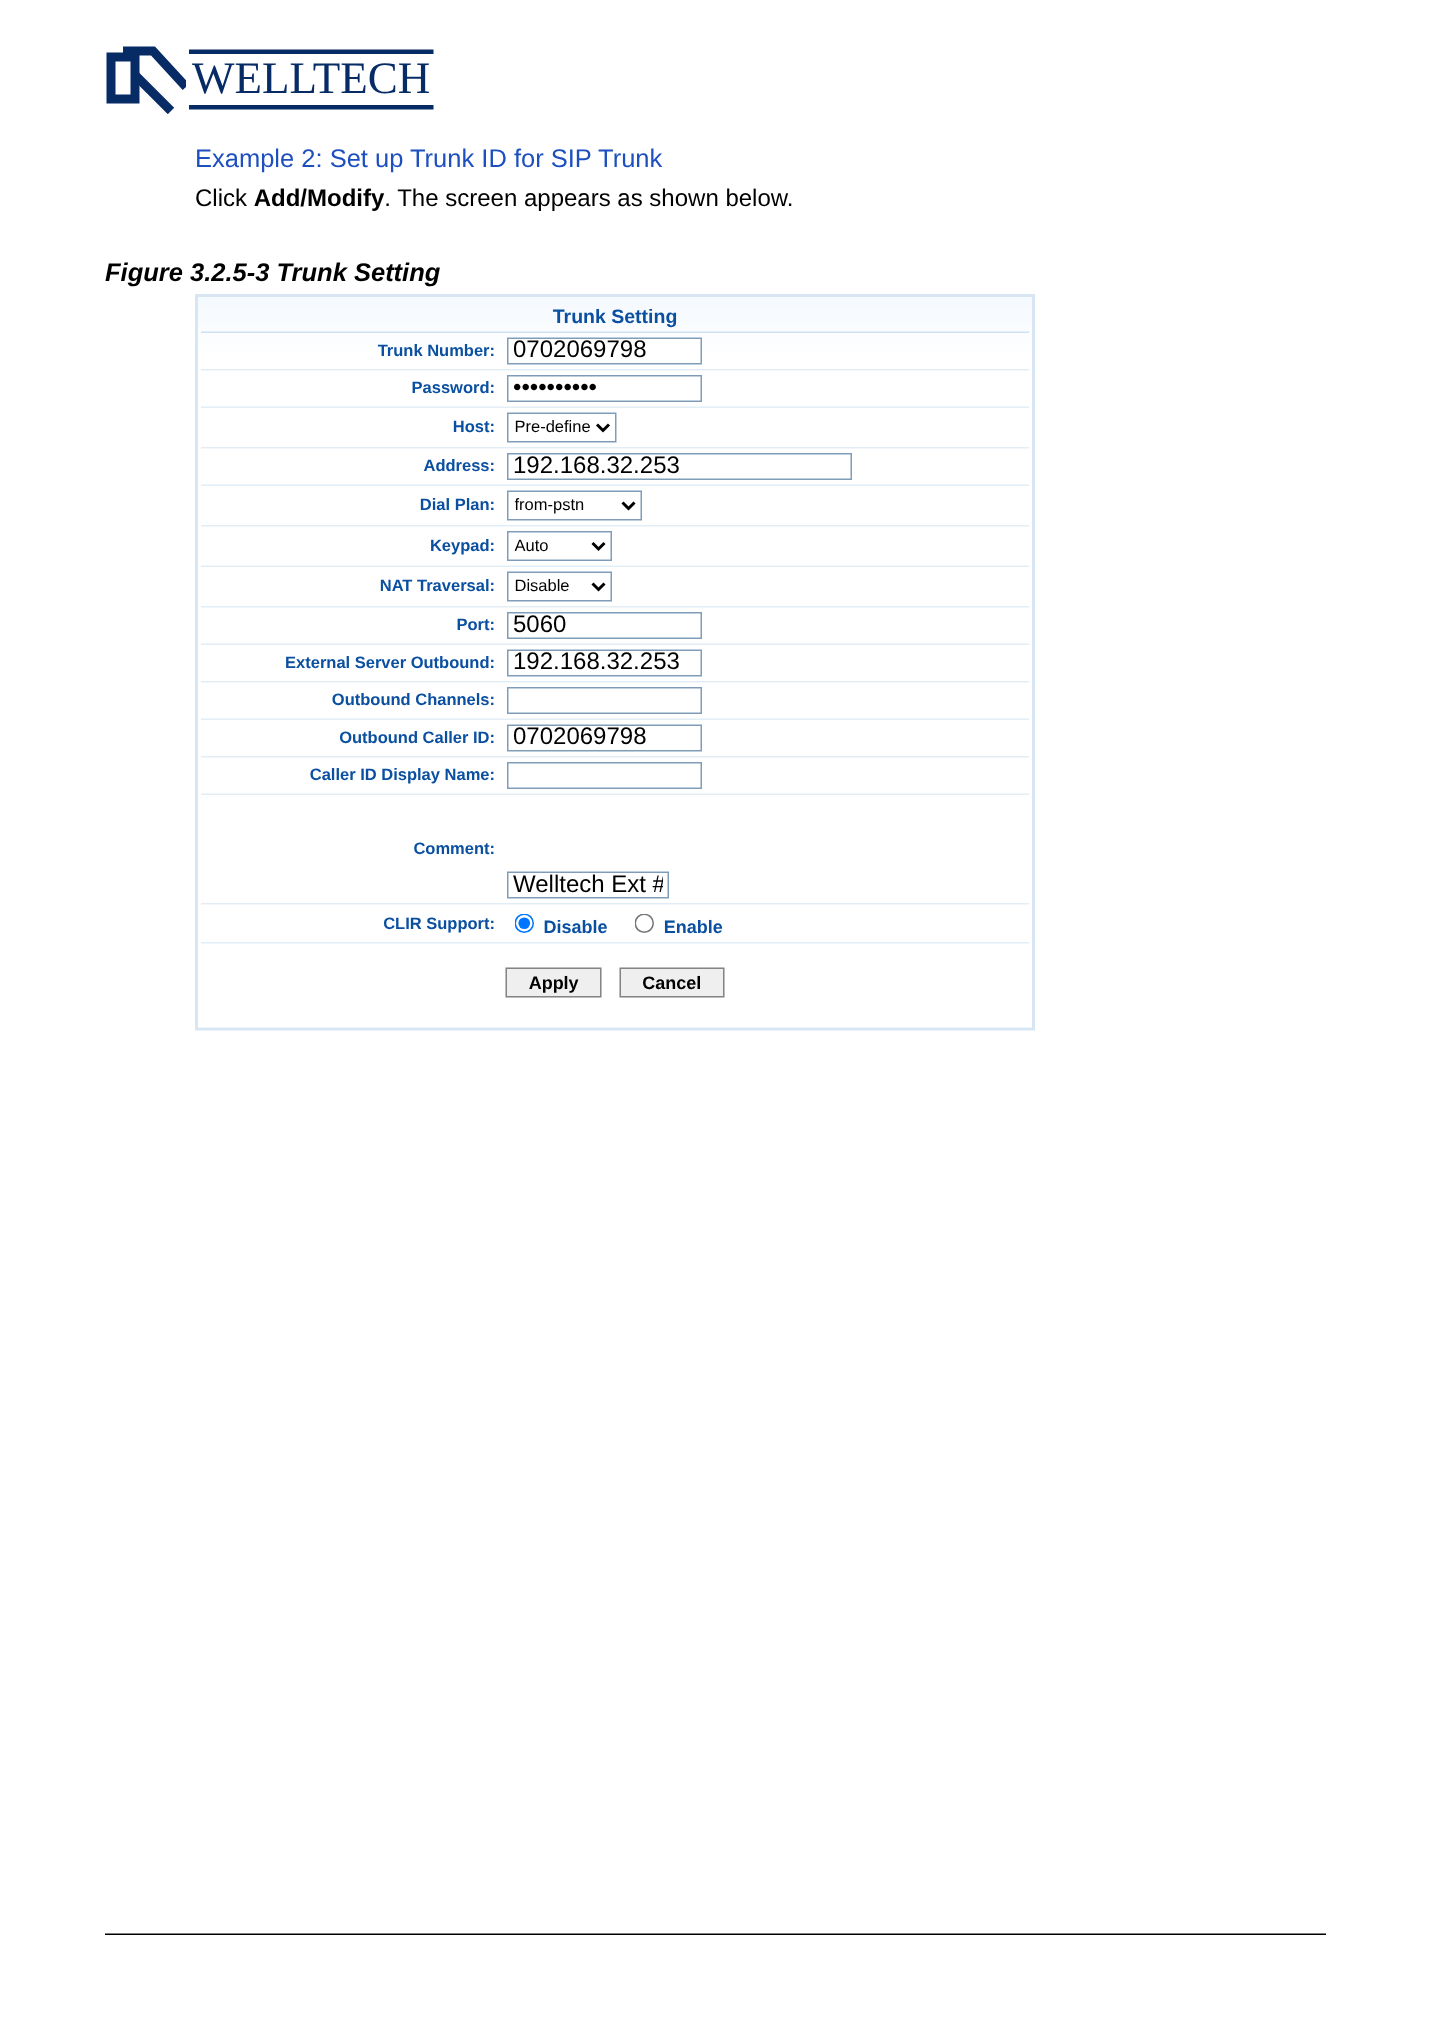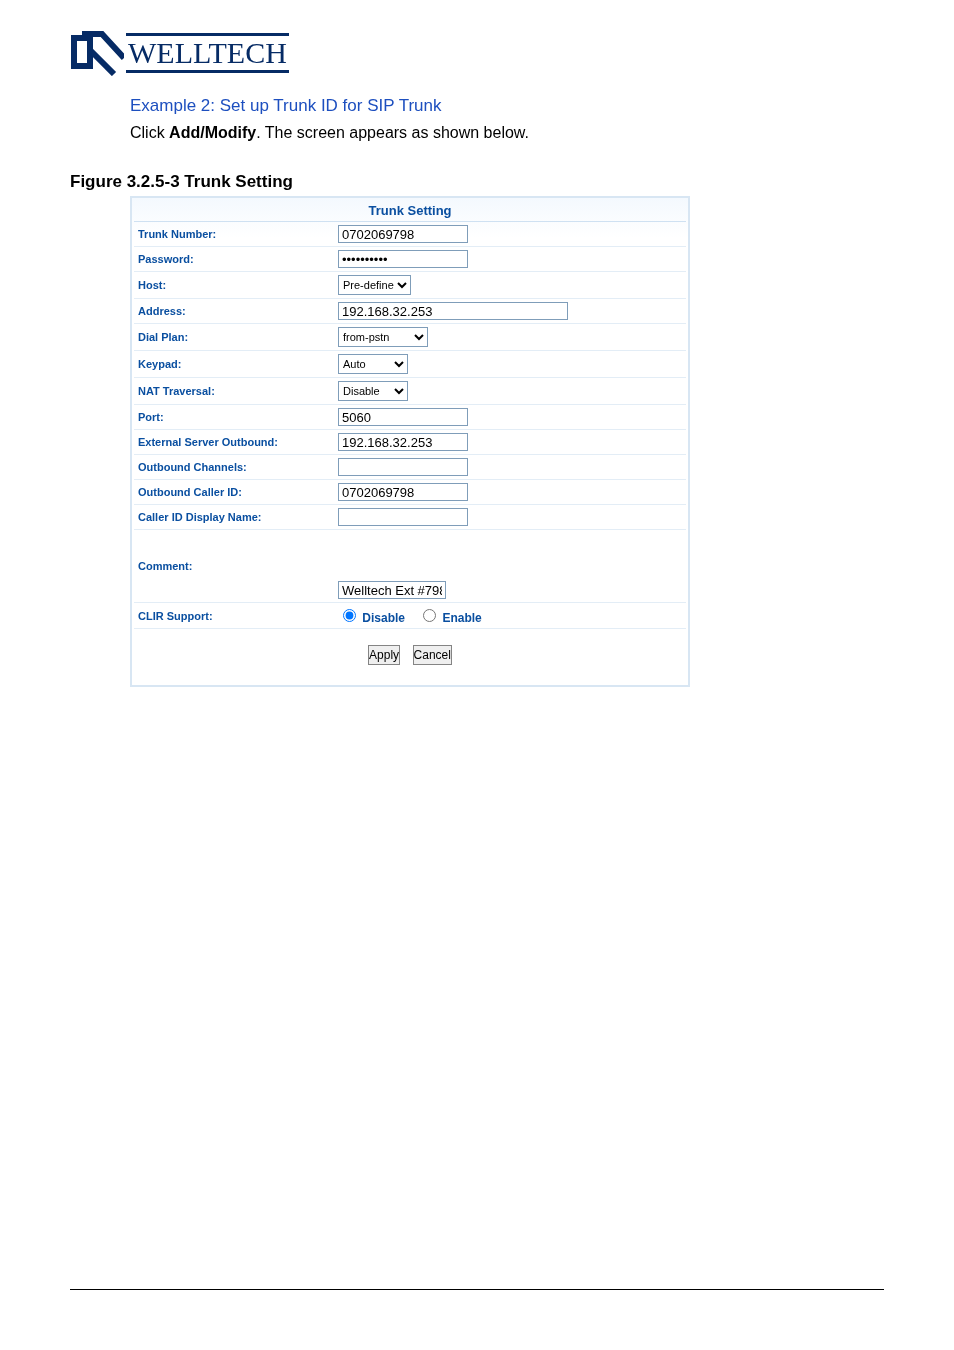--- a/index.html
+++ b/index.html
@@ -42,20 +42,21 @@
   }
   .desc-line {
     font-size: 16px;
     margin: 8px 0 30px 60px;
     font-family: Verdana, Arial, sans-serif;
   }
   .figure-caption {
     font-weight: bold;
     font-size: 17px;
     margin-bottom: 4px;
+    font-style: italic;
   }
   .figure-panel {
     margin-left: 60px;
     border: 2px solid #d8e6f3;
     background: linear-gradient(#f4f9fe,#ffffff 40px,#ffffff);
     padding: 2px 2px 20px 2px;
     width: 560px;
   }
   table.trunk {
     border-collapse: collapse;
@@ -68,38 +69,38 @@
   }
   .hdr-row td {
     text-align: center;
     color: #0a4fa0;
     font-weight: bold;
     font-size: 13px;
     border-bottom: 1px solid #cfe1f2;
     padding: 6px 0 6px 0;
   }
   td.label {
-    text-align: left;
+    text-align: right;
     color: #0a4fa0;
     font-weight: bold;
     width: 200px;
     border-bottom: 1px solid #e3edf6;
     border-right: 0;
     font-size: 11px;
   }
   td.val {
     border-bottom: 1px solid #e3edf6;
     color: #0a4fa0;
     font-weight: bold;
     font-size: 11px;
   }
   td.val input[type=text], td.val input[type=password] {
     border: 1px solid #7f9db9;
     height: 18px;
-    font-size: 13px;
+    font-size: 16px;
     padding: 1px 3px;
   }
   td.val select {
     border: 1px solid #7f9db9;
     height: 20px;
     font-size: 11px;
     background: #fff;
   }
   .radio-row label {
     color: #0a4fa0;
@@ -108,23 +109,24 @@
     margin-right: 10px;
   }
   .btn-row {
     text-align: center;
     padding-top: 16px;
   }
   .btn-row button {
     border: 1px solid #848484;
     background: #efefef;
     font-size: 12px;
-    padding: 2px 0;
+    padding: 2px 14px;
     margin: 0 4px;
     font-family: Arial, sans-serif;
+    font-weight: bold;
   }
   .footer-rule {
     margin: 0 70px;
     border: none;
     border-top: 1px solid #000;
     position: absolute;
     bottom: 60px;
     left: 0;
     width: 814px;
   }

